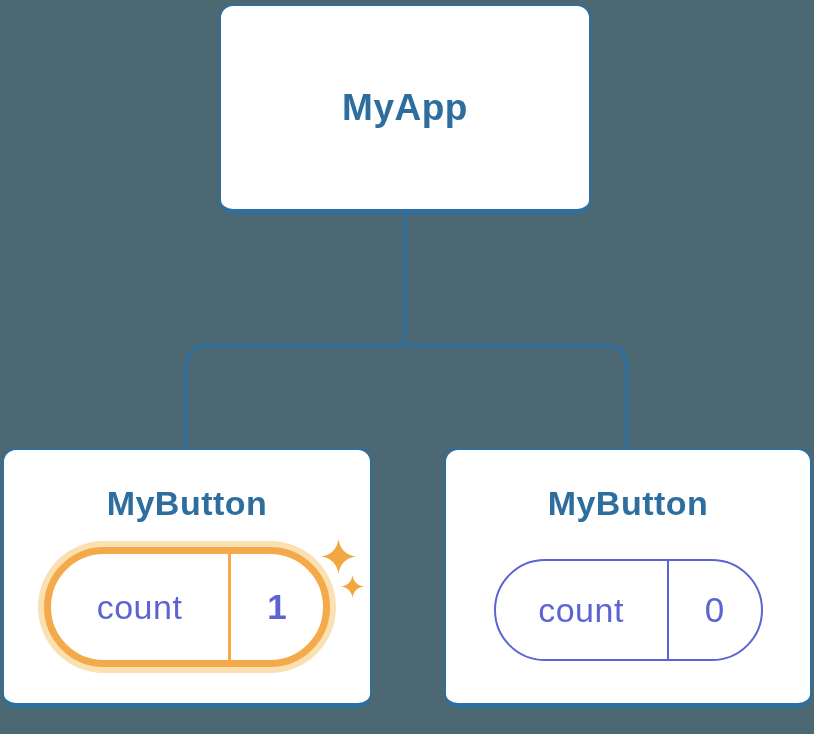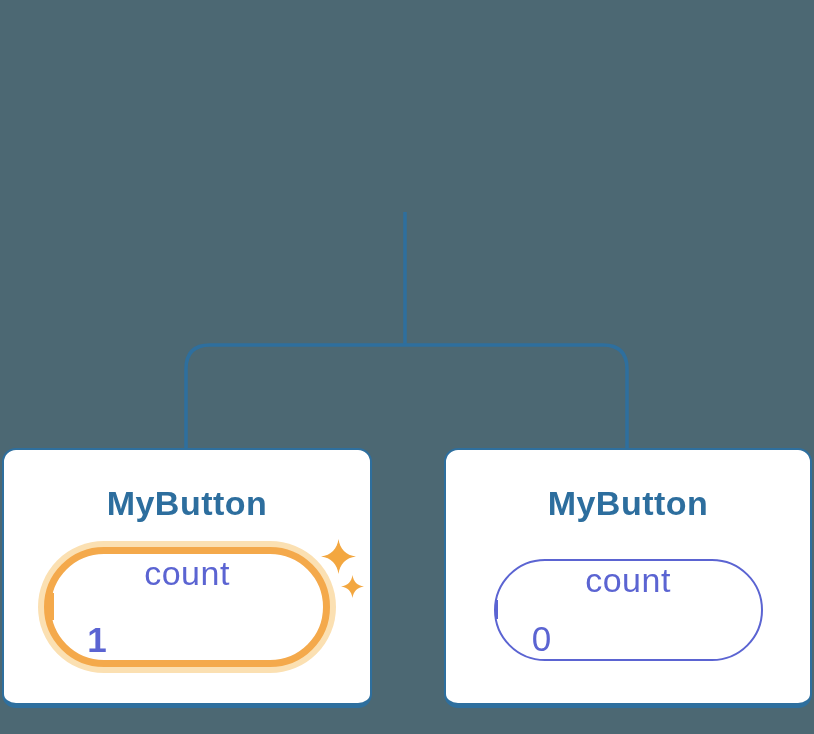--- a/index.html
+++ b/index.html
@@ -54,21 +54,20 @@
     font-weight: 700;
     font-size: 34px;
     letter-spacing: 0.5px;
   }
   .root-card .node-title { font-size: 37px; }
   .child-card .node-title { margin-top: 34px; }
   .pill {
     display: flex;
     align-items: stretch;
     background: var(--card-bg);
-    flex-direction: column;
   }
   .pill-highlighted {
     margin-top: 24px;
     width: 286px; height: 120px;
     border: 7px solid var(--orange);
     border-radius: 60px;
     box-shadow: 0 0 0 6px var(--orange-glow);
   }
   .pill-default {
     margin-top: 36px;
@@ -100,20 +99,23 @@
 </head>
 <body>
 
 <div class="canvas">
 
   <svg class="connectors" viewBox="0 0 814 734" fill="none" xmlns="http://www.w3.org/2000/svg">
     <path d="M 405 212 L 405 345" stroke="currentColor" stroke-width="3.5"></path>
     <path d="M 186 472 L 186 369 Q 186 345 210 345 L 603 345 Q 627 345 627 369 L 627 472" stroke="currentColor" stroke-width="3.5"></path>
   </svg>
 
+  <div class="card root-card">
+    <span class="node-title">MyApp</span>
+  </div>
 
   <div class="card child-card child-left">
     <span class="node-title">MyButton</span>
     <div class="pill pill-highlighted">
       <span class="pill-key">count</span>
       <span class="pill-divider"></span>
       <span class="pill-value">1</span>
     </div>
     <svg class="sparkle sparkle-large" viewBox="0 0 24 24" xmlns="http://www.w3.org/2000/svg">
       <path fill="currentColor" d="M12 0C12.9 6.9 17.1 11.1 24 12C17.1 12.9 12.9 17.1 12 24C11.1 17.1 6.9 12.9 0 12C6.9 11.1 11.1 6.9 12 0Z"></path>

